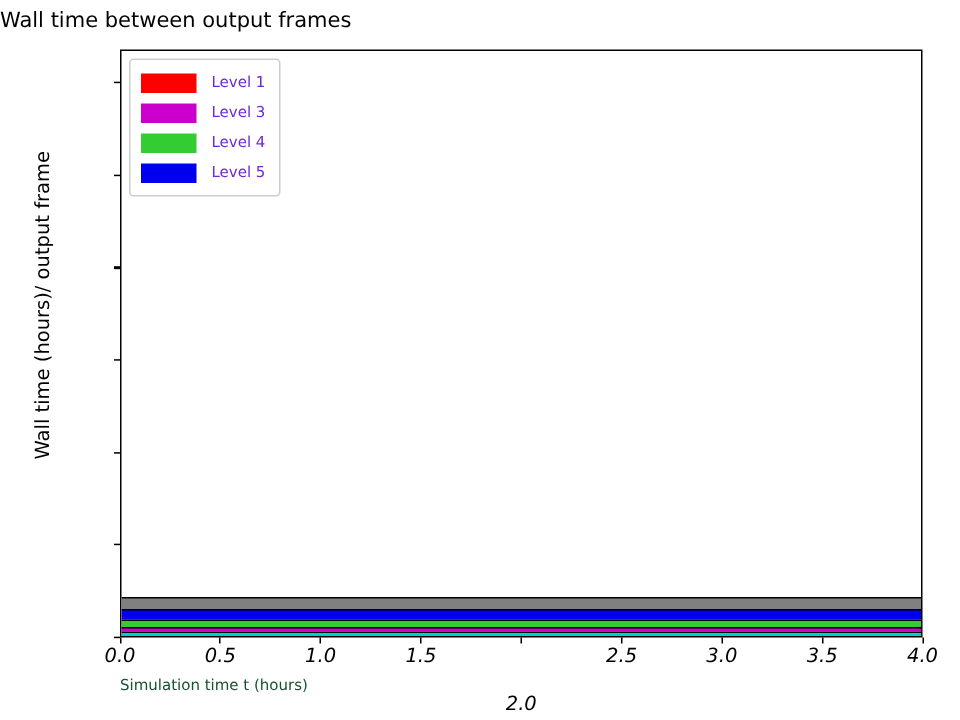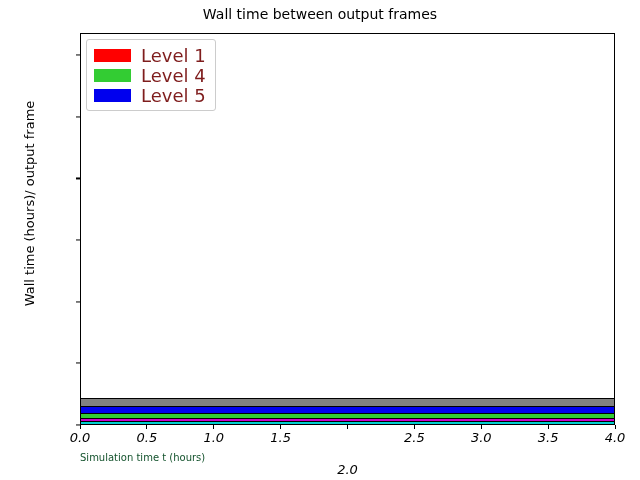--- a/index.html
+++ b/index.html
@@ -8,21 +8,21 @@
     background:#ffffff;
     font-family:"DejaVu Sans", sans-serif;
     overflow:hidden;
   }
   #figure{position:relative;width:640px;height:480px;}
 
   
   #chart-title{
     position:absolute;
     left:0;top:6px;width:640px;
-    text-align:center;
+    text-align:left;
     font-size:14px;
     color:#000;
     letter-spacing:0px;
   }
 
   
   #plot-area{
     position:absolute;
     left:80px;top:33px;
     width:535px;height:392px;
@@ -101,22 +101,22 @@
     align-items:center;
     height:20px;
   }
   .legend-swatch{
     width:37px;height:13px;
     margin-right:10px;
     flex:0 0 auto;
     border:0px solid transparent;
   }
   .legend-text{
-    font-size:18px;
-    color:#7f1d1d;
+    font-size:10px;
+    color:#6d28d9;
     white-space:nowrap;
     line-height:13px;
   }
 </style>
 </head>
 <body>
 
 <div id="figure">
 
   <div id="chart-title">Wall time between output frames</div>
@@ -165,20 +165,24 @@
     </div>
 
   <div id="x-axis-label">Simulation time t (hours)</div>
 
   <div id="legend">
       <div class="legend-row">
         <span class="legend-swatch" style="background: rgb(255, 0, 0);"></span>
         <span class="legend-text">Level 1</span>
       </div>
       <div class="legend-row">
+        <span class="legend-swatch" style="background: rgb(204, 0, 204);"></span>
+        <span class="legend-text">Level 3</span>
+      </div>
+      <div class="legend-row">
         <span class="legend-swatch" style="background: rgb(51, 204, 51);"></span>
         <span class="legend-text">Level 4</span>
       </div>
       <div class="legend-row">
         <span class="legend-swatch" style="background: rgb(0, 0, 238);"></span>
         <span class="legend-text">Level 5</span>
       </div>
     </div>
 
 </div>

